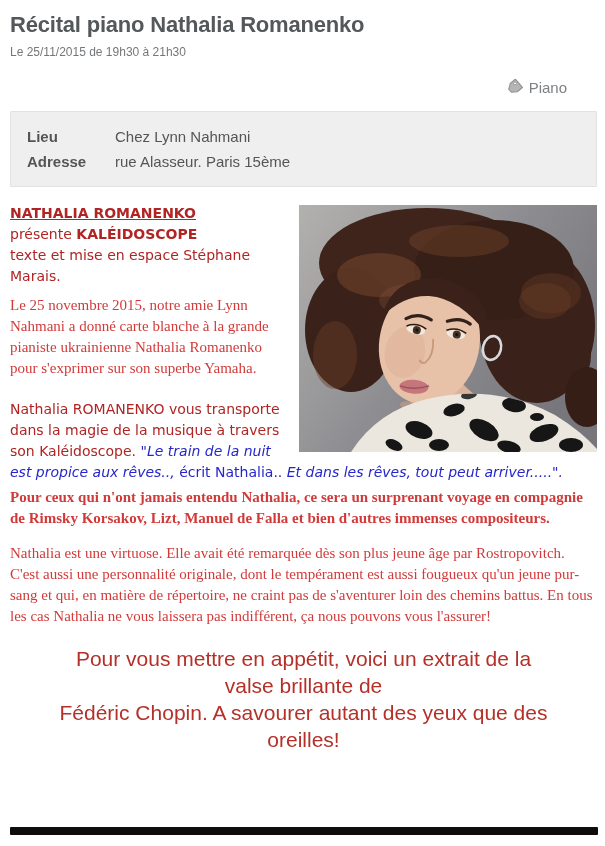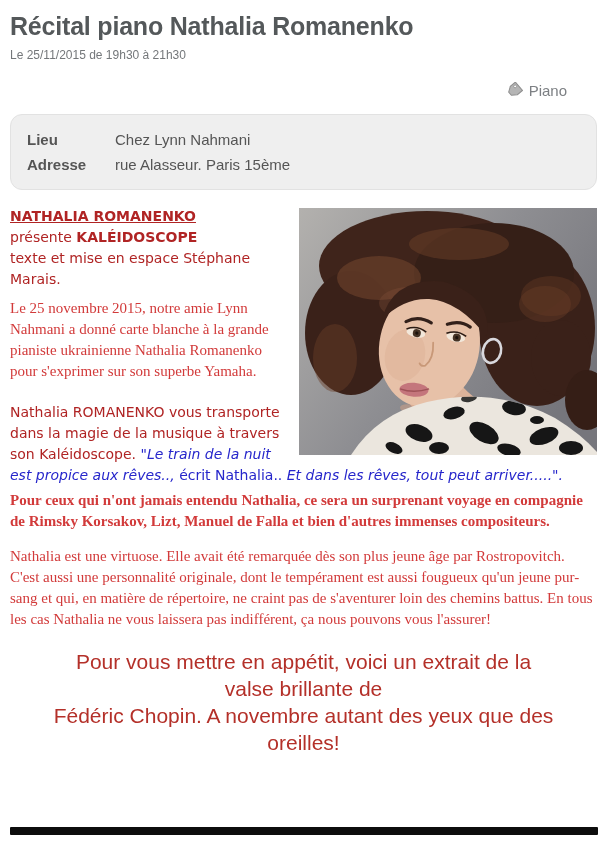--- a/index.html
+++ b/index.html
@@ -6,35 +6,35 @@
   body{
     width:605px;height:846px;position:relative;overflow:hidden;
     background:#ffffff;
     font-family:"Liberation Sans",sans-serif;
     -webkit-font-smoothing:antialiased;
   }
   .page{padding:10px 8px 0 10px;position:relative;height:836px;box-sizing:border-box;}
 
   
   .title{
-    font-size:25px;font-weight:bold;color:#54585a;
+    font-size:22px;font-weight:bold;color:#54585a;
     margin:2px 0 0 0;letter-spacing:-0.2px;
   }
   .date-line{font-size:12px;color:#74777a;margin-top:7px;}
 
   .tag-row{
     display:flex;justify-content:flex-end;align-items:flex-end;
     margin:20px 30px 0 0;color:#7d8084;font-size:15px;
   }
   .tag-row svg{margin-right:6px;display:block;}
 
   
   .info-box{
     margin-top:15px;background:#efefef;border:1px solid #e2e2e2;
-    padding:12px 16px;border-radius:12px;
+    padding:12px 16px;border-radius:1px;
   }
   .info-row{display:flex;font-size:15px;line-height:25px;color:#555;}
   .info-label{font-weight:bold;width:88px;flex:none;color:#555;}
   .info-value{color:#555;}
 
   
   .article{margin-top:16px;font-size:14px;}
   .photo{
     float:right;width:298px;height:247px;margin:2px 0 6px 12px;
   }
@@ -189,20 +189,20 @@
 
     <p class="maroon p3"><span>Nathalia ROMANENKO vous transporte dans la magie de la musique à travers son Kaléidoscope. </span><em class="blue">"Le train de la nuit est propice aux rêves..,</em><span class="blue"> écrit Nathalia.. </span><em class="blue">Et dans les rêves, tout peut arriver.....".</em></p>
 
     <p class="comic p4">Pour ceux qui n'ont jamais entendu Nathalia, ce sera un surprenant voyage en compagnie de Rimsky Korsakov, Lizt, Manuel de Falla et bien d'autres immenses compositeurs.</p>
 
     <p class="comic p5">Nathalia est une virtuose. Elle avait été remarquée dès son plus jeune âge par Rostropovitch. C'est aussi une personnalité originale, dont le tempérament est aussi fougueux qu'un jeune pur-sang et qui, en matière de répertoire, ne craint pas de s'aventurer loin des chemins battus. En tous les cas Nathalia ne vous laissera pas indifférent, ça nous pouvons vous l'assurer!</p>
 
     <div class="closing">
       <span class="block">Pour vous mettre en appétit, voici un extrait de la</span>
       <span class="block">valse brillante de</span>
-      <span class="block">Fédéric Chopin. A novembre autant des yeux que des</span>
+      <span class="block">Fédéric Chopin. A savourer autant des yeux que des</span>
       <span class="block">oreilles!</span>
     </div>
 
   </div>
 
   <div class="video-bar"></div>
 </div>
 
 </body></html>

